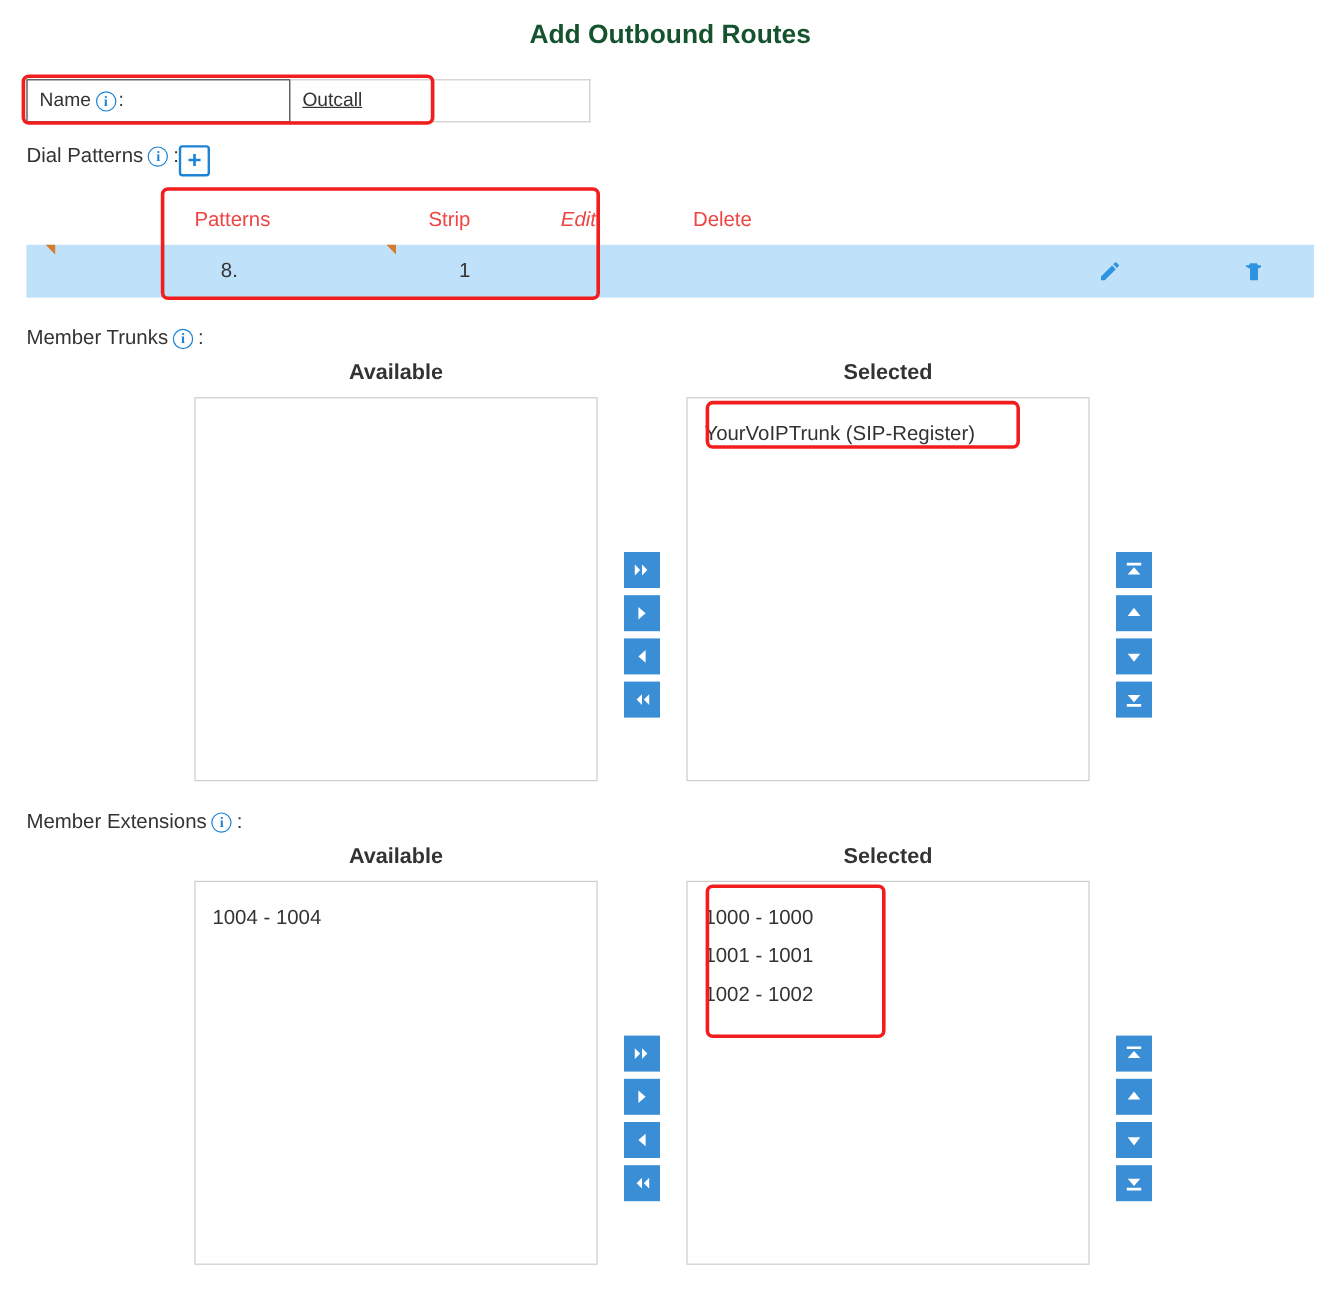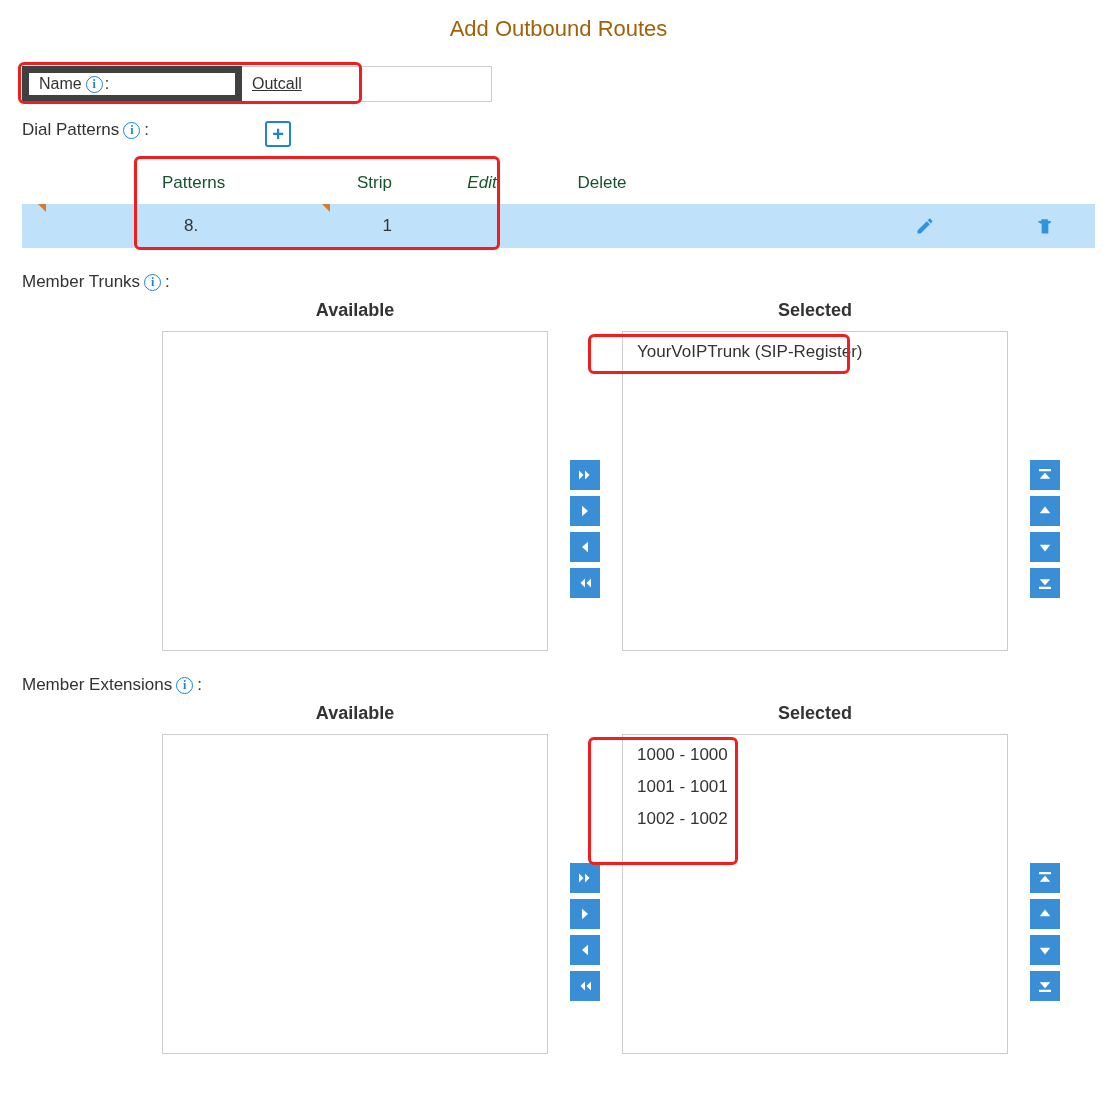--- a/index.html
+++ b/index.html
@@ -7,29 +7,29 @@
     margin: 0;
     font-family: Arial, Helvetica, sans-serif;
     font-size: 16px;
     color: #333;
     background: #fff;
     width: 1117px;
   }
   .wrap { padding: 10px 22px 30px 22px; }
   .page-title {
     text-align: center;
-    font-weight: normal;
+    font-weight: bold;
     font-size: 22px;
     margin: 6px 0 24px 0;
-    color: #a16207;
+    color: #14532d;
   }
   
   .name-row { display:flex; align-items:stretch; margin-bottom:18px; }
   .name-label-cell {
-    border:7px solid #404040; display:flex; align-items:center;
+    border:1px solid #404040; display:flex; align-items:center;
     padding:0 10px; height:36px; width:220px;
   }
   .name-value-cell {
     border:1px solid #ccc; border-left:none; display:flex; align-items:center;
     padding:0 10px; height:36px; width:120px;text-decoration:underline;
   }
   .name-blank-cell {
     border:1px solid #ccc; border-left:none; height:36px; width:130px;
   }
   .red-box-inline {
@@ -41,31 +41,31 @@
   }
   
   .section-label { display:flex; align-items:center; gap:4px; margin-bottom:8px; font-size:17px; color:#333; }
   .info-icon {
     display:inline-flex; align-items:center; justify-content:center;
     width:17px; height:17px; border:1.8px solid #1d83d4; border-radius:50%;
     color:#1d83d4; font-size:12px; font-weight:bold; line-height:1;
     font-family: Georgia, serif;
   }
   
-  .dial-row { display:flex; align-items:center; gap:116px; margin-bottom:14px; }
+  .dial-row { display:flex; align-items:center; margin-bottom:14px; }
   .plus-btn {
     width:26px; height:26px; border:2px solid #1d83d4; color:#1d83d4;
     display:flex; align-items:center; justify-content:center;
     font-weight:bold; font-size:20px; border-radius:3px; cursor:pointer;
     background:#fff;
   }
   
   .pattern-table { position:relative; margin-left:0; }
   .pattern-header {
-    display:flex; align-items:center; height:42px; font-size:17px; color:#14532d;
+    display:flex; align-items:center; height:42px; font-size:17px; color:#ef4444;
   }
   .col-pat { width:260px; padding-left:140px; }
   .col-strip { width:130px; text-align:right; padding-right:20px; }
   .col-prep { flex:1; text-align:center; }
   .col-edit { width:140px; text-align:center;font-style:italic; }
   .col-del { width:100px; text-align:center; }
   .pattern-row {
     display:flex; align-items:center; height:44px;
     background:#bfe1f9; font-size:17px; color:#333;
   }
@@ -76,21 +76,21 @@
   .corner.c2 { top:42px; left:300px; border-width:0 8px 8px 0; border-color:transparent #d47b2e transparent transparent; }
   .red-outline-table {
     position:absolute; left:112px; top:-6px; width:366px; height:94px;
     border:3px solid #f21d1d; border-radius:6px; pointer-events:none;
   }
   
   .dual { display:flex; gap:16px; margin-top:6px; margin-left:140px; position:relative; }
   .col-box { display:flex; flex-direction:column; align-items:center; }
   .col-title { font-weight:bold; font-size:18px; margin-bottom:10px; color:#333; }
   .listbox {
-    width:386px; height:320px; border:1px solid #ccc; padding:4px 14px;
+    width:336px; height:320px; border:1px solid #ccc; padding:14px 14px;
     font-size:17px; color:#333; overflow:auto; background:#fff;
   }
   .listbox .item { padding:6px 0; cursor:pointer; }
   .mid-btns { display:flex; flex-direction:column; gap:6px; justify-content:center; padding:0 6px; margin-top:106px; }
   .side-btns { display:flex; flex-direction:column; gap:6px; justify-content:center; padding-left:6px; margin-top:106px; }
   .sq-btn {
     width:30px; height:30px; background:#3a8ed6; color:#fff;
     display:flex; align-items:center; justify-content:center; cursor:pointer;
     font-weight:bold;
   }
@@ -227,20 +227,21 @@
   <div class="section-label mt">
     <span>Member Extensions</span>
     <span class="info-icon">i</span>
     <span>:</span>
   </div>
 
   <div class="dual">
     <div class="col-box">
       <div class="col-title">Available</div>
       <div class="listbox" id="ext-avail">
+          <div class="item">1004 - 1004</div>
         </div>
     </div>
     <div class="mid-btns">
       <div class="sq-btn">
           <svg viewBox="0 0 24 24">
             <path d="M4 6l6 6-6 6V6zm8 0l6 6-6 6V6z"></path>
           </svg>
         </div>
       <div class="sq-btn">
           <svg viewBox="0 0 24 24">

